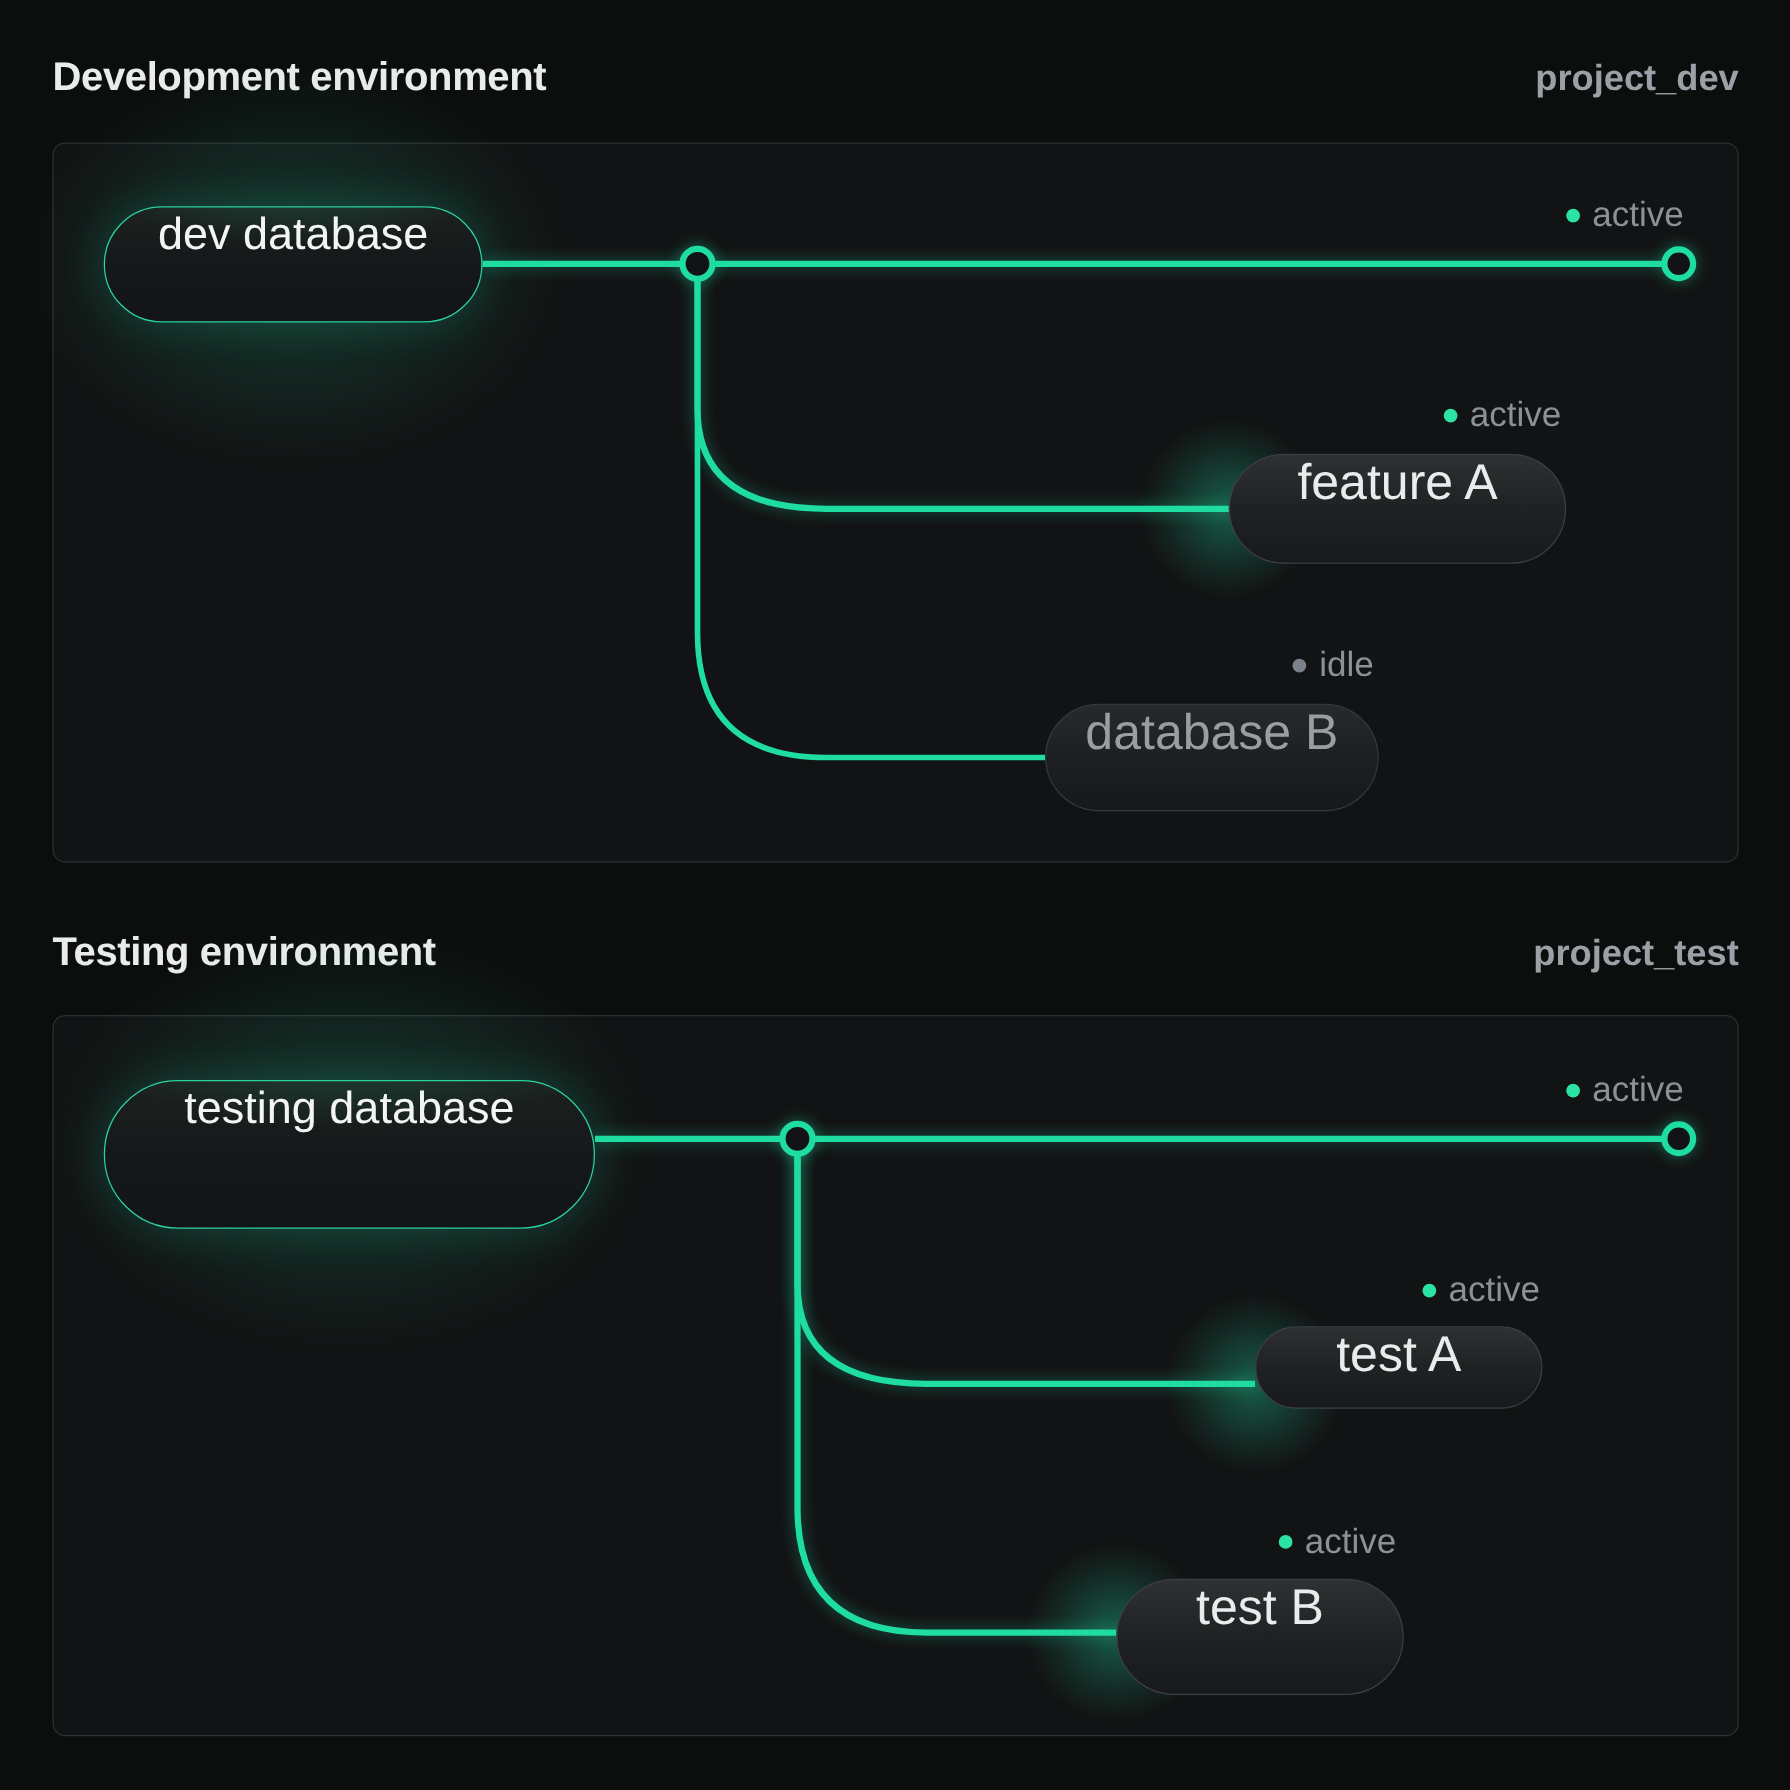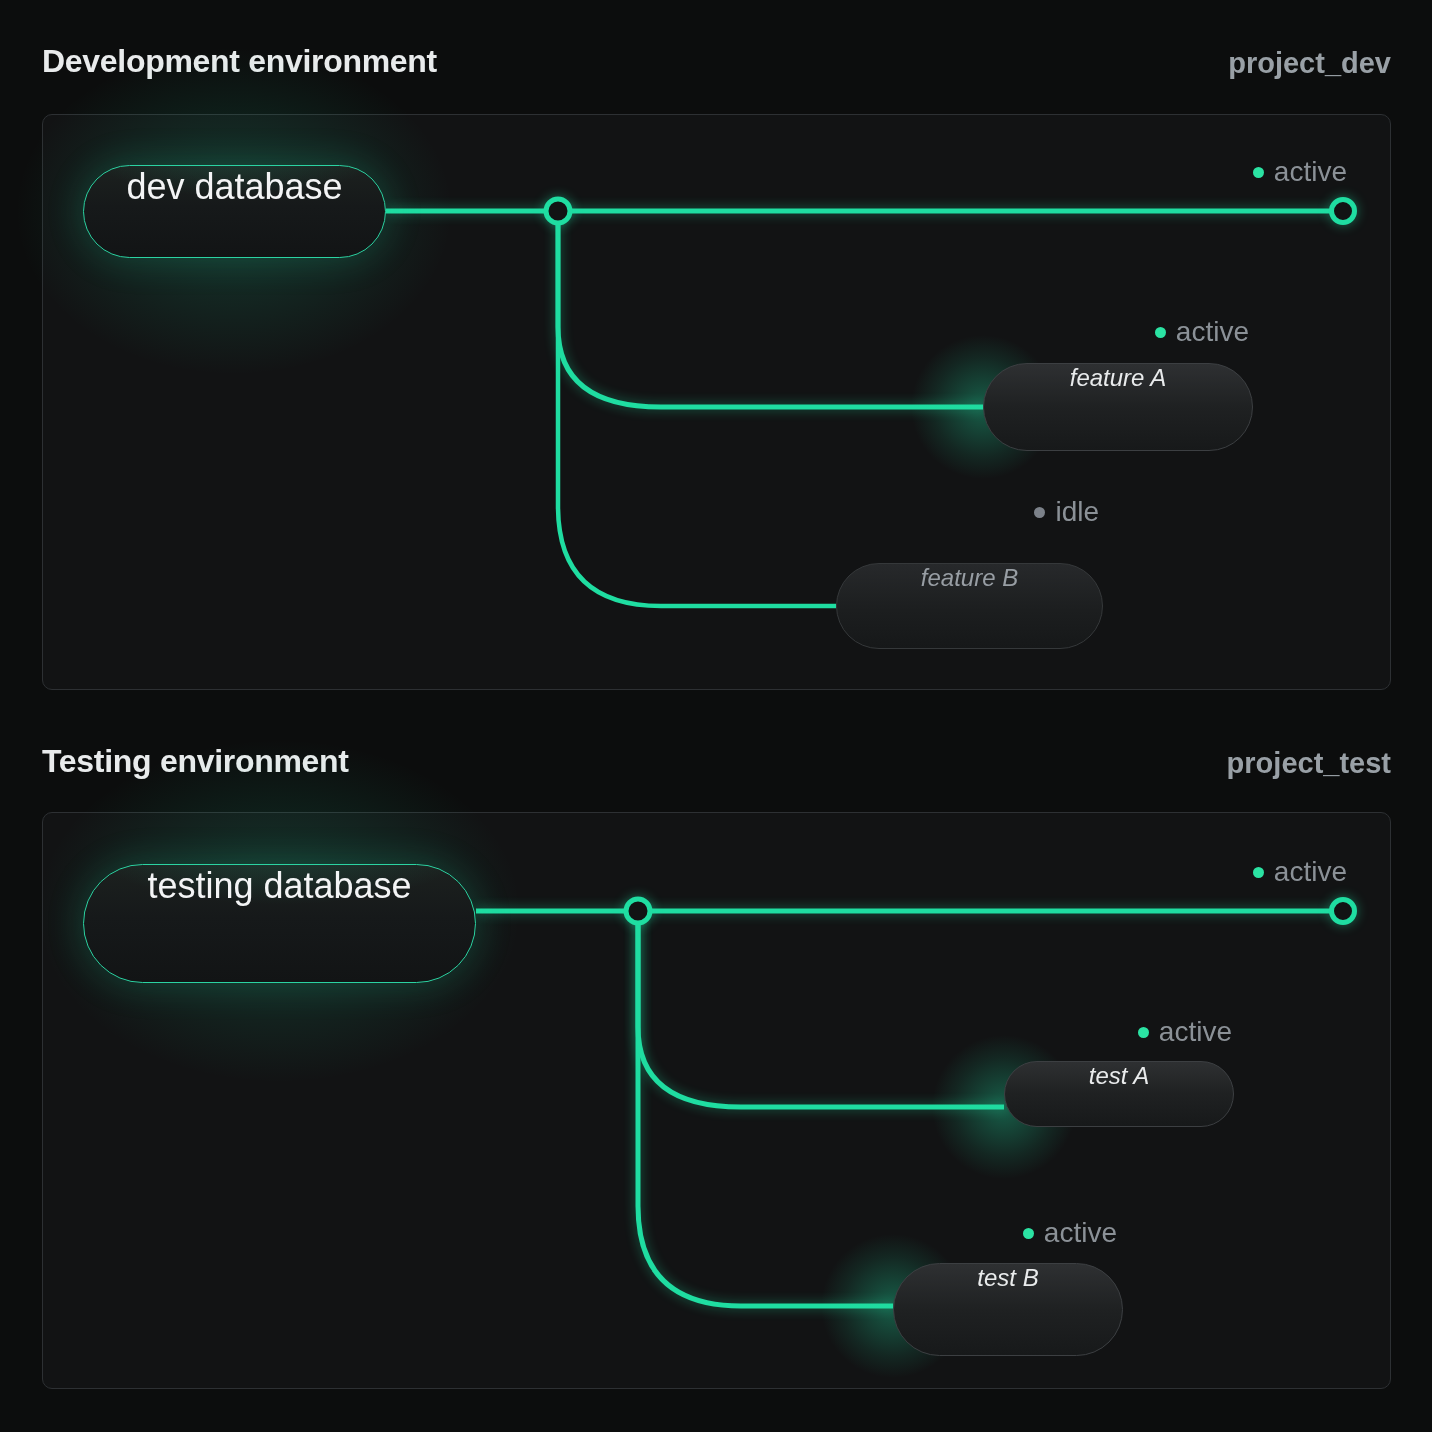--- a/index.html
+++ b/index.html
@@ -53,21 +53,21 @@
     background:
       radial-gradient(85% 95% at 50% -25%, rgba(35,214,160,0.20), transparent 62%),
       linear-gradient(180deg,#1c211f 0%, #16191a 45%, #121415 100%);
     border:1.5px solid #2bd3a2;
     box-shadow:0 0 36px 2px rgba(32,214,158,0.18);
     color:#f3f4f5;font-size:36px;
   }
   .node-pill{
     background:linear-gradient(180deg,#2e3032 0%, #1f2122 50%, #17191a 100%);
     border:1.5px solid #3c3f42;
-    color:#e9ebec;font-size:24px;font-style:italic;
+    color:#e9ebec;font-size:40px;
   }
   .node-pill.idle{
     background:linear-gradient(180deg,#27292b 0%, #1c1e1f 55%, #161819 100%);
     border-color:#35383a;
     color:#989ea4;
   }
   .status{
     position:absolute;height:34px;display:flex;align-items:center;gap:10px;
     font-size:28px;color:var(--status-text);
   }
@@ -113,26 +113,26 @@
     </div>
 
     <div class="status" style="right:141px;top:200px">
       <span class="dot"></span>
       <span>active</span>
     </div>
     <div class="pill node-pill" style="left:940px;top:248px;width:270px;height:88px">
       <span>feature A</span>
     </div>
 
-    <div class="status" style="right:291px;top:380px">
+    <div class="status" style="right:291px;top:400px">
       <span class="dot idle"></span>
       <span>idle</span>
     </div>
     <div class="pill node-pill idle" style="left:793px;top:448px;width:267px;height:86px">
-      <span>feature B</span>
+      <span>database B</span>
     </div>
   </section>
 
   <h2 class="env-title" style="top:743px">Testing environment</h2>
   <div class="project-label" style="top:747px">project_test</div>
 
   <section class="panel" style="top:812px;height:577px">
     <div class="halo" style="left:-74px;top:-122px;width:620px;height:440px"></div>
 
     <svg class="wires" width="1349" height="577" viewBox="0 0 1349 577">

